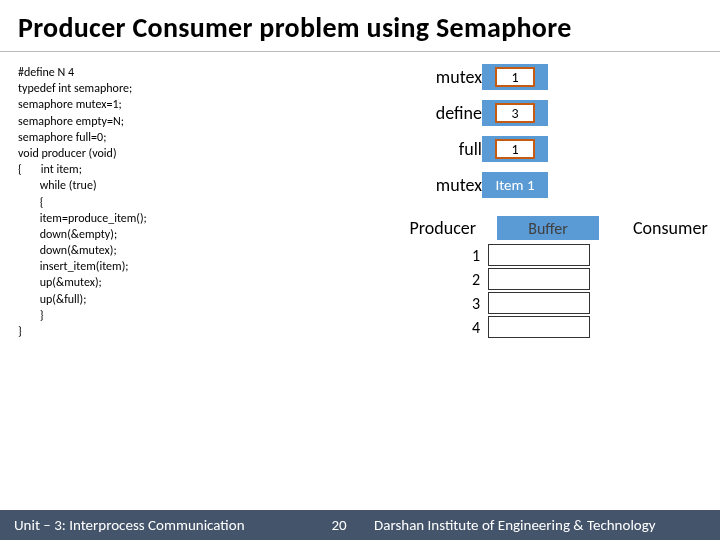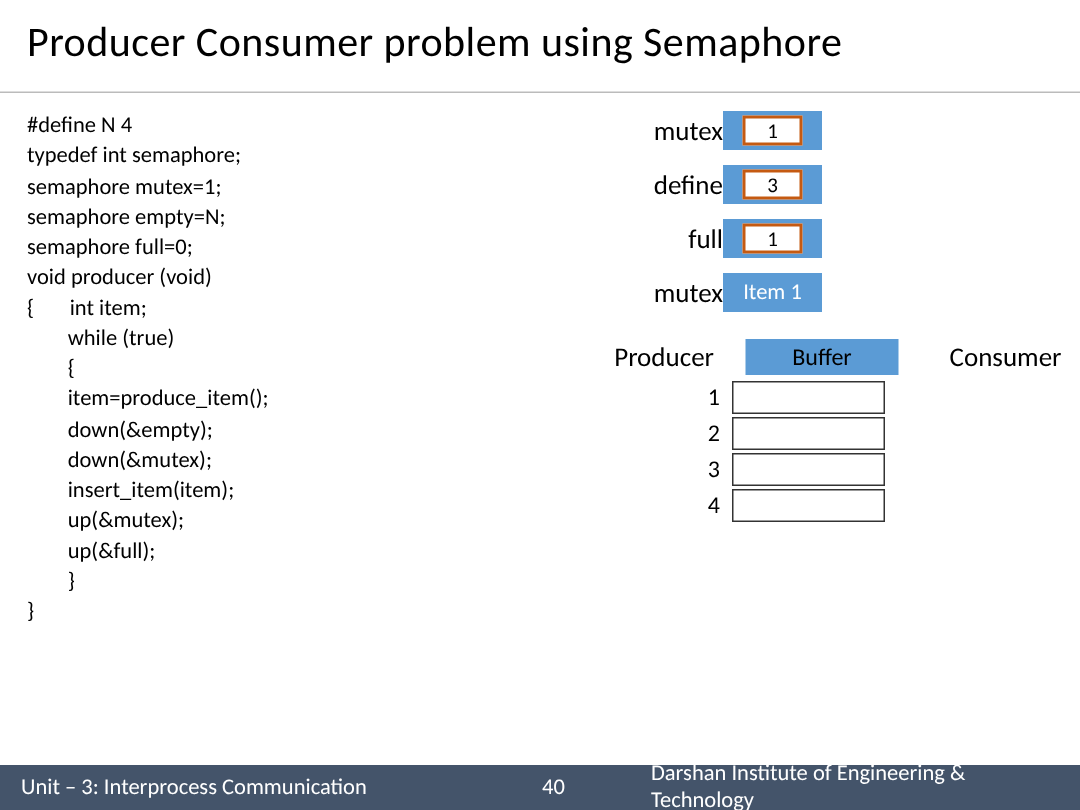--- a/index.html
+++ b/index.html
@@ -7,32 +7,32 @@
     width: 720px;
     height: 540px;
     background: #fff;
     font-family: Calibri, Arial, sans-serif;
     color: #000;
     position: relative;
     overflow: hidden;
   }
   .title {
     font-size: 28px;
-    font-weight: 400;
-    padding: 10px 18px 16px 18px;
+    font-weight: 700;
+    padding: 10px 18px 6px 18px;
     border-bottom: 1px solid #bbb;
     letter-spacing: 0.3px;
   }
   .content {
     display: flex;
     padding: 12px 18px 0 18px;
   }
   .code {
     flex: 0 0 310px;
-    font-size: 15px;
+    font-size: 12px;
     line-height: 1.35;
     font-family: Calibri, Arial, sans-serif;
     white-space: pre;
   }
   .right {
     flex: 1;
     position: relative;
     padding-left: 20px;
   }
   .sem-row {
@@ -78,21 +78,21 @@
     align-items: center;
     gap: 21px;
     font-size: 18px;
     padding-left: 40px;
   }
   .buf-header .h-prod { width: 88px; text-align: right; }
   .buf-header .h-buf {
     width: 102px;
     height: 24px;
     background: #5b9bd5;
-    color: #000000;
+    color: #404040;
     display: flex;
     align-items: center;
     justify-content: center;
     font-size: 16px;
   }
   .buf-header .h-cons { font-size: 18px; margin-left: 13px; }
   .buf-grid {
     margin-top: 4px;
     padding-left: 108px;
   }
@@ -113,21 +113,20 @@
     bottom: 0;
     left: 0;
     right: 0;
     background: #44546a;
     color: #fff;
     height: 30px;
     display: flex;
     align-items: center;
     font-size: 15px;
     padding: 0 14px;
-    gap: 30px;
   }
   .footer .unit { flex: 0 0 300px; }
   .footer .page { flex: 0 0 50px; text-align: center; }
   .footer .org { flex: 1; text-align: left; padding-left: 10px; }
 </style>
 </head>
 <body>
 
 <div class="title">Producer Consumer problem using Semaphore</div>
 
@@ -202,15 +201,15 @@
           <span class="buf-cell"></span>
         </div>
       </div>
     </div>
 
   </div>
 </div>
 
 <div class="footer">
   <span class="unit">Unit – 3: Interprocess Communication</span>
-  <span class="page">40</span>
+  <span class="page">20</span>
   <span class="org">Darshan Institute of Engineering &amp; Technology</span>
 </div>
 
 </body></html>

